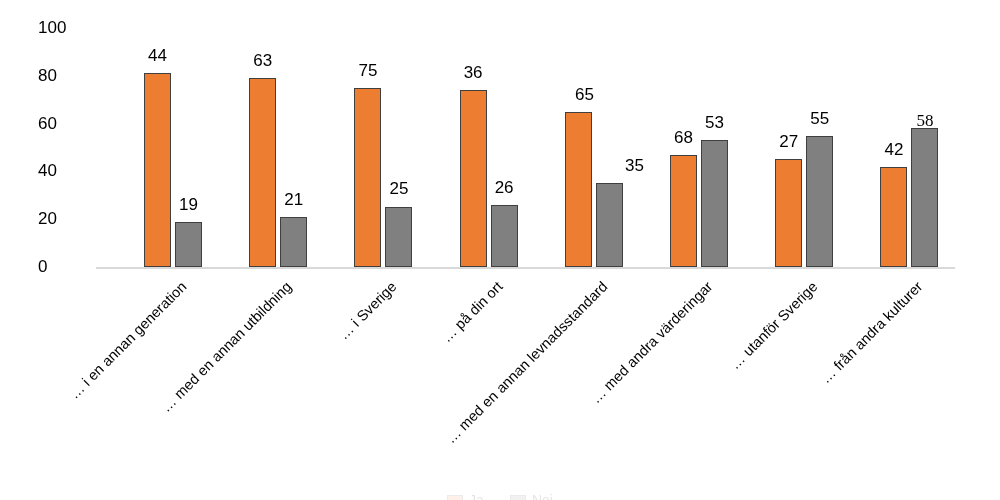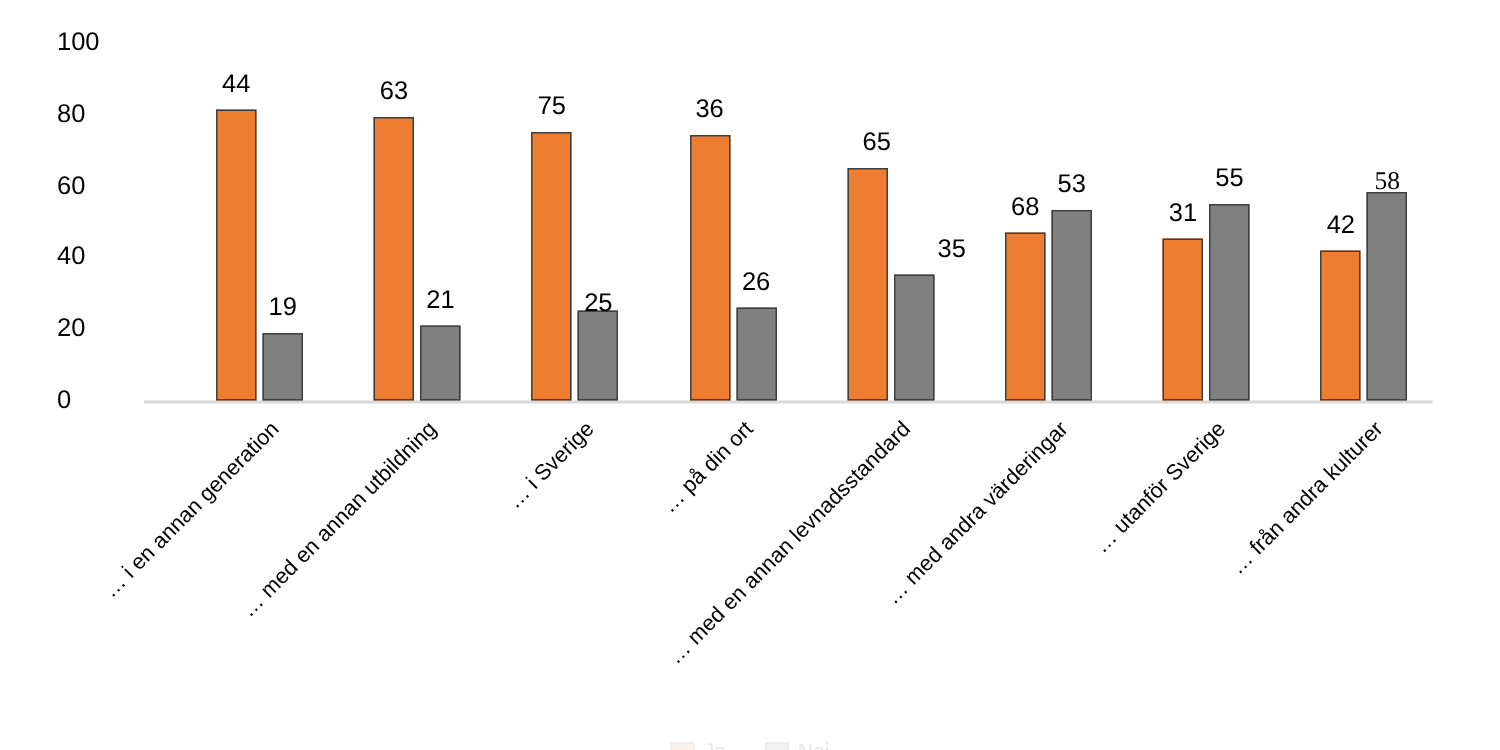--- a/index.html
+++ b/index.html
@@ -176,30 +176,30 @@
       </div>
   </div>
 
 <div class="bar-value" style="left: 134px; width: 47px; top: 47.41px;">44</div>
     <div class="bar-value" style="left: 165px; width: 47px; top: 195.59px;">19</div>
     <div class="cat-label" style="left: 179px; top: 279px; transform: translateX(-100%) rotate(-45deg); transform-origin: right top;">… i en annan generation</div>
     <div class="bar-value" style="left: 239.2px; width: 47px; top: 52.19px;">63</div>
     <div class="bar-value" style="left: 270.2px; width: 47px; top: 190.81px;">21</div>
     <div class="cat-label" style="left: 284.2px; top: 279px; transform: translateX(-100%) rotate(-45deg); transform-origin: right top;">… med en annan utbildning</div>
     <div class="bar-value" style="left: 344.4px; width: 47px; top: 61.75px;">75</div>
-    <div class="bar-value" style="left: 375.4px; width: 47px; top: 193px;">25</div>
+    <div class="bar-value" style="left: 375.4px; width: 47px; top: 180px;">25</div>
     <div class="cat-label" style="left: 389.4px; top: 279px; transform: translateX(-100%) rotate(-45deg); transform-origin: right top;">… i Sverige</div>
     <div class="bar-value" style="left: 449.6px; width: 47px; top: 64.14px;">36</div>
     <div class="bar-value" style="left: 480.6px; width: 47px; top: 178.86px;">26</div>
     <div class="cat-label" style="left: 494.6px; top: 279px; transform: translateX(-100%) rotate(-45deg); transform-origin: right top;">… på din ort</div>
     <div class="bar-value" style="left: 561px; width: 47px; top: 85.65px; text-align: center;">65</div>
     <div class="bar-value" style="left: 611px; width: 47px; top: 157.35px;">35</div>
     <div class="cat-label" style="left: 599.8px; top: 279px; transform: translateX(-100%) rotate(-45deg); transform-origin: right top;">… med en annan levnadsstandard</div>
     <div class="bar-value" style="left: 660px; width: 47px; top: 128.67px;">68</div>
     <div class="bar-value" style="left: 691px; width: 47px; top: 114.33px;">53</div>
     <div class="cat-label" style="left: 705px; top: 279px; transform: translateX(-100%) rotate(-45deg); transform-origin: right top;">… med andra värderingar</div>
-    <div class="bar-value" style="left: 765.2px; width: 47px; top: 133.45px;">31</div>
+    <div class="bar-value" style="left: 765.2px; width: 47px; top: 133.45px;">27</div>
     <div class="bar-value" style="left: 796.2px; width: 47px; top: 109.55px;">55</div>
     <div class="cat-label" style="left: 810.2px; top: 279px; transform: translateX(-100%) rotate(-45deg); transform-origin: right top;">… utanför Sverige</div>
     <div class="bar-value" style="left: 870.4px; width: 47px; top: 140.62px;">42</div>
     <div class="bar-value" style="left: 901.4px; width: 47px; top: 112px; font-family: Liberation Serif, serif;">58</div>
     <div class="cat-label" style="left: 915.4px; top: 279px; transform: translateX(-100%) rotate(-45deg); transform-origin: right top;">… från andra kulturer</div>
   </div>
 
 </body></html>

